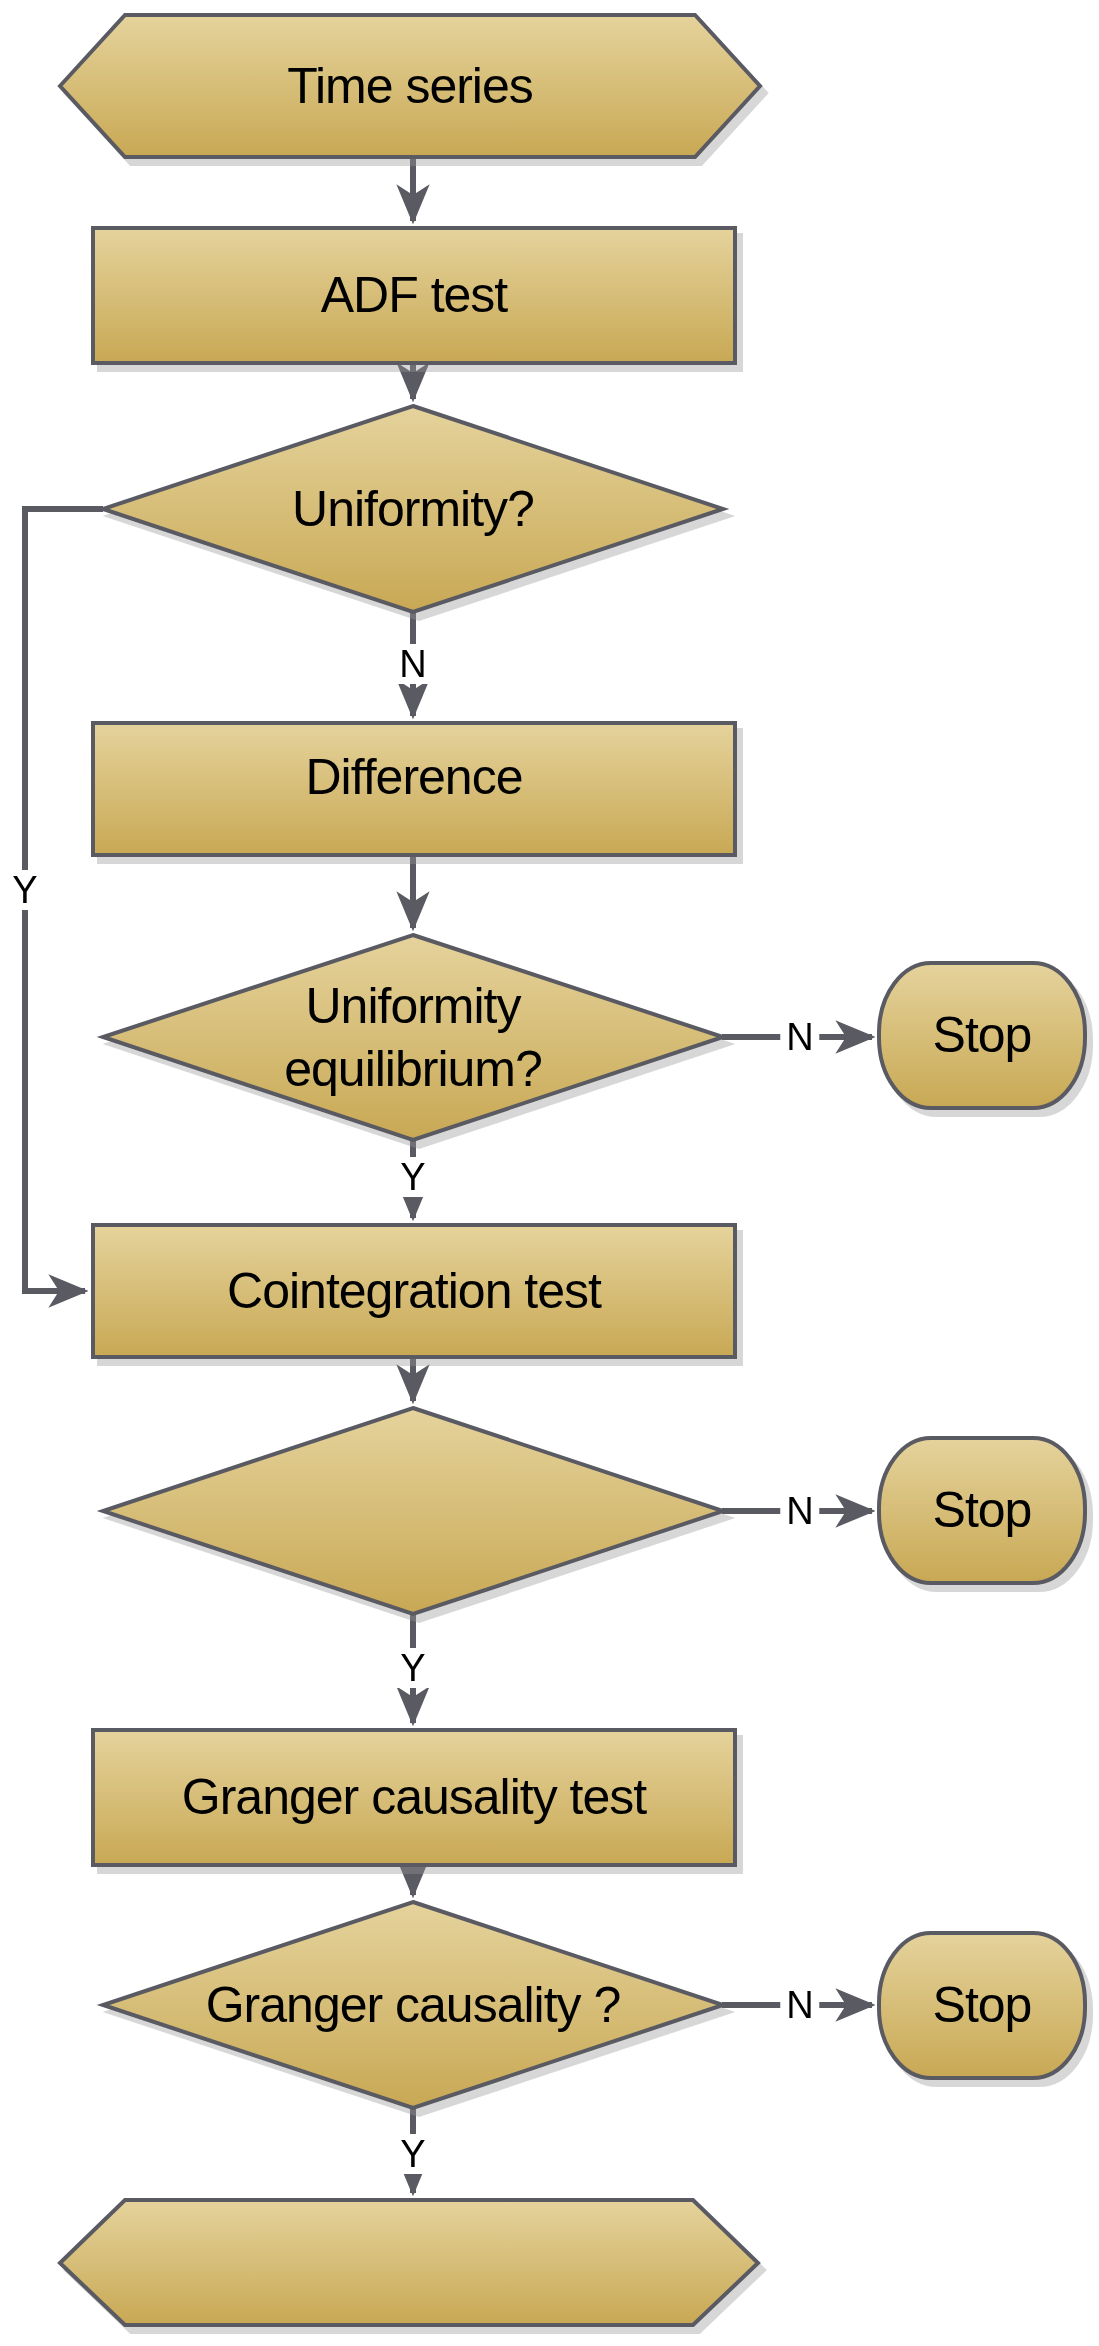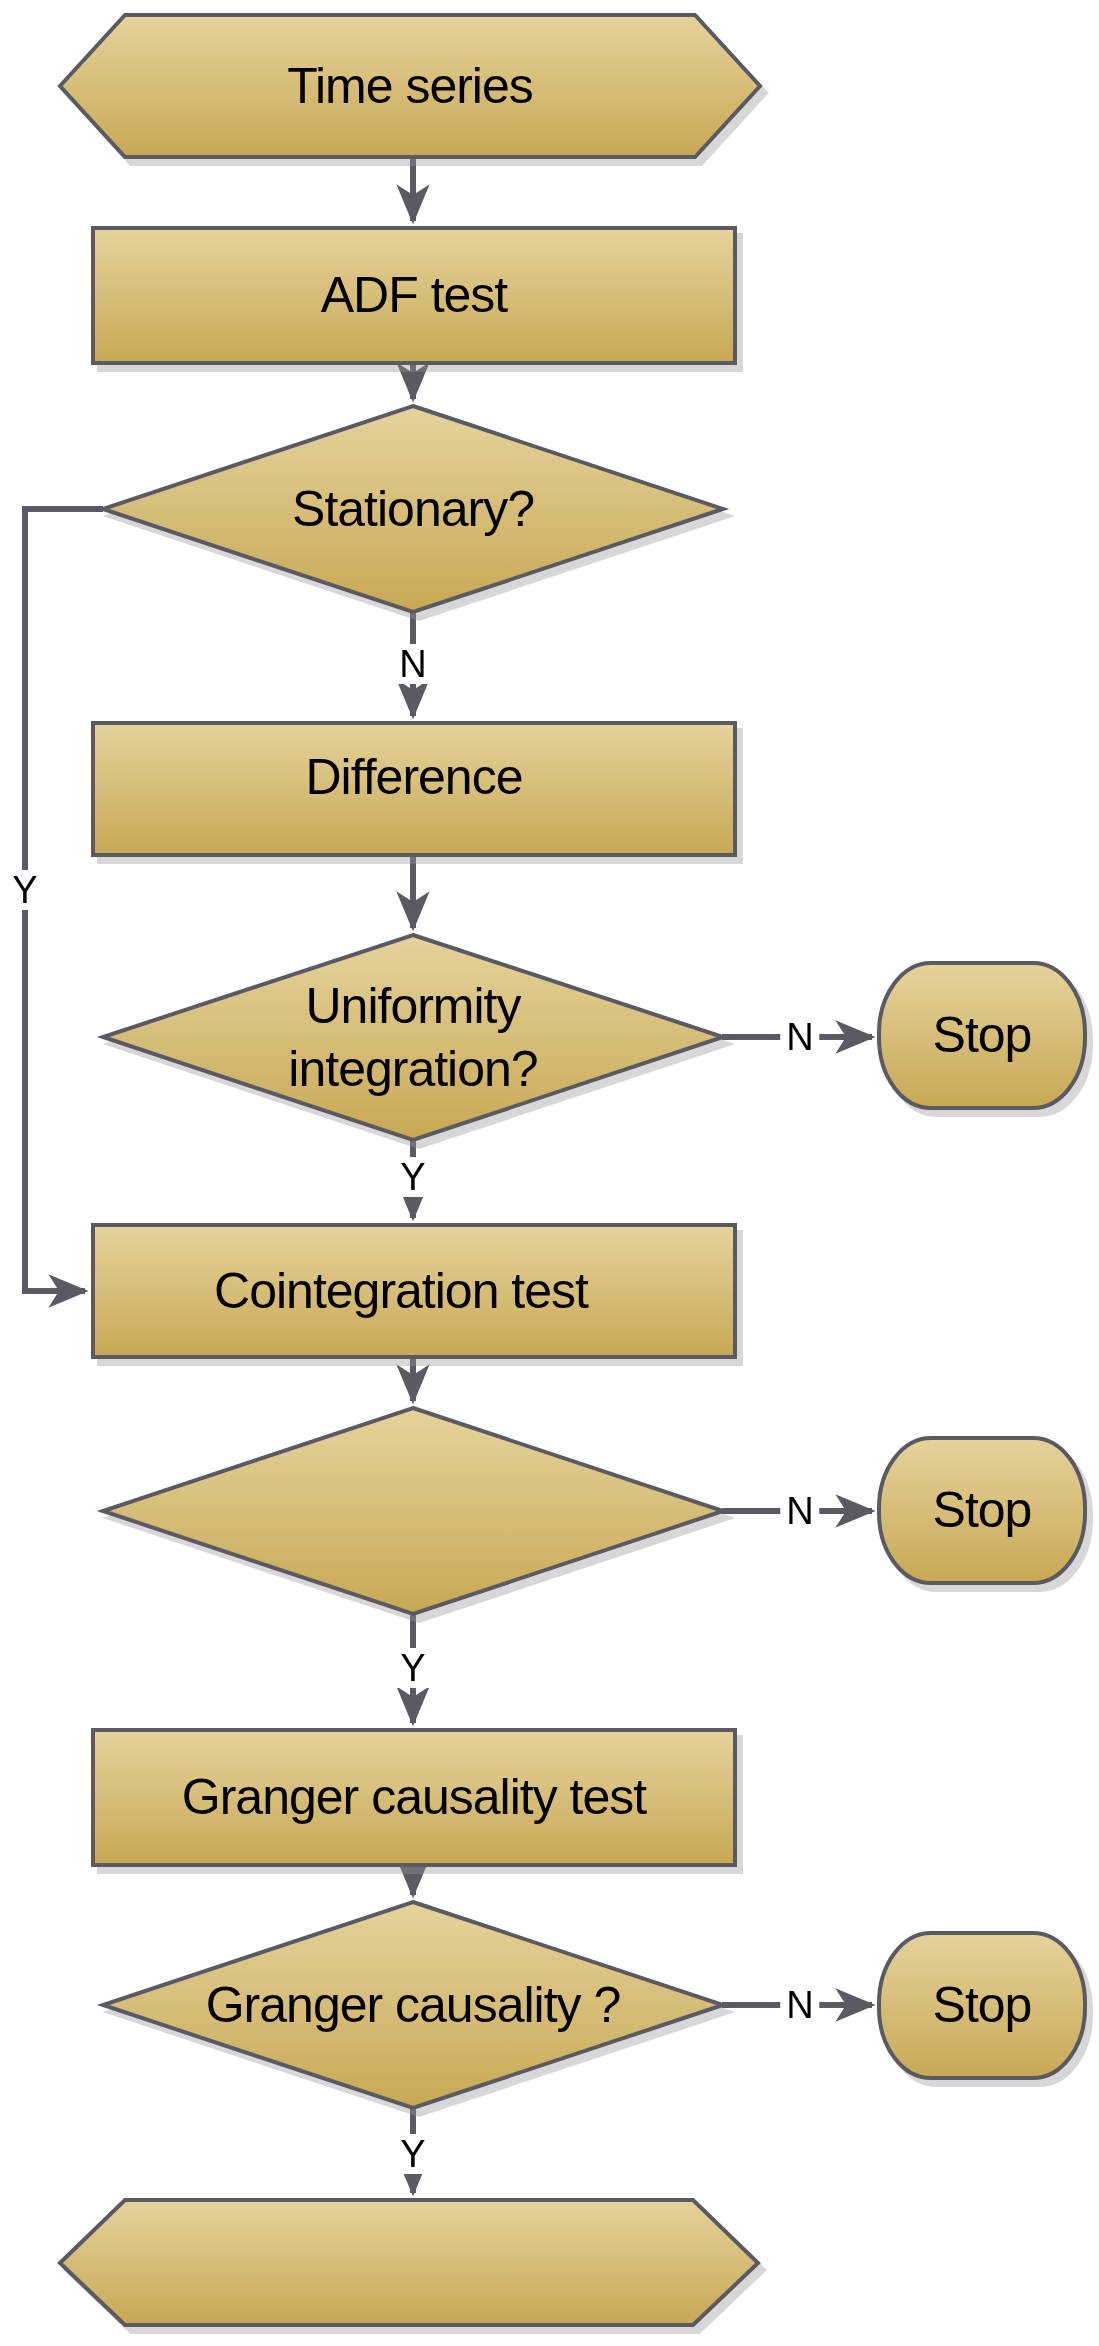--- a/index.html
+++ b/index.html
@@ -64,25 +64,25 @@
       <rect class="shape" x="879" y="1438" width="206" height="145" rx="52" ry="70"></rect>
       <rect class="shape" x="93" y="1730" width="642" height="135"></rect>
       <polygon class="shape" points="413,1902 723,2005 413,2108 103,2005"></polygon>
       <rect class="shape" x="879" y="1933" width="206" height="145" rx="52" ry="70"></rect>
       <polygon class="shape" points="60,2263 125,2200 693,2200 758,2263 693,2325 125,2325"></polygon>
     </g>
   </svg>
 
   <div class="node-label" style="left:125px;top:15px;width:570px;height:142px;">Time series</div>
   <div class="node-label" style="left:93px;top:228px;width:642px;height:135px;">ADF test</div>
-  <div class="node-label" style="left:103px;top:406px;width:620px;height:206px;">Stationary?</div>
+  <div class="node-label" style="left:103px;top:406px;width:620px;height:206px;">Uniformity?</div>
   <div class="node-label" style="left:93px;top:711px;width:642px;height:132px;">Difference</div>
-  <div class="node-label" style="left:193px;top:935px;width:440px;height:205px;">Uniformity integration?</div>
+  <div class="node-label" style="left:193px;top:935px;width:440px;height:205px;">Uniformity equilibrium?</div>
   <div class="node-label" style="left:879px;top:963px;width:206px;height:145px;">Stop</div>
-  <div class="node-label" style="left:80px;top:1225px;width:642px;height:132px;">Cointegration test</div>
+  <div class="node-label" style="left:93px;top:1225px;width:642px;height:132px;">Cointegration test</div>
   <div class="node-label" style="left:879px;top:1438px;width:206px;height:145px;">Stop</div>
   <div class="node-label" style="left:93px;top:1730px;width:642px;height:135px;text-align:center;">Granger causality test</div>
   <div class="node-label" style="left:133px;top:1902px;width:560px;height:206px;">Granger causality ?</div>
   <div class="node-label" style="left:879px;top:1933px;width:206px;height:145px;">Stop</div>
 
   <div class="edge-label" style="left:413px;top:664px;">N</div>
   <div class="edge-label" style="left:25px;top:890px;">Y</div>
   <div class="edge-label" style="left:800px;top:1037px;">N</div>
   <div class="edge-label" style="left:413px;top:1177px;">Y</div>
   <div class="edge-label" style="left:800px;top:1511px;">N</div>

